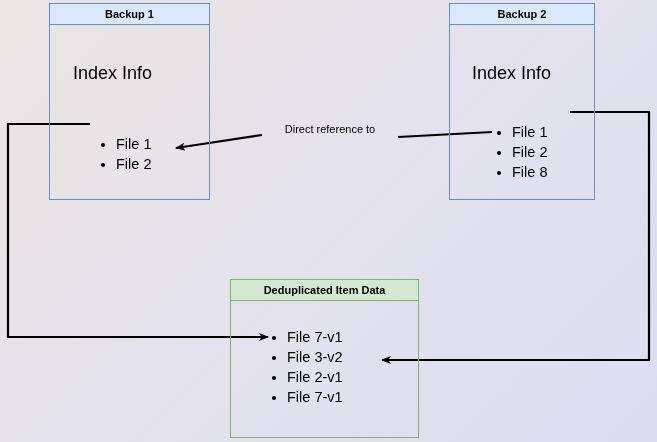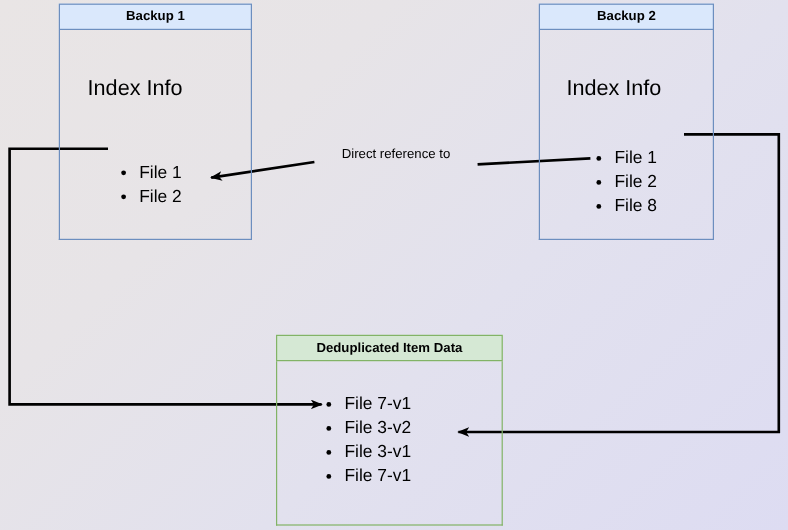--- a/index.html
+++ b/index.html
@@ -145,21 +145,21 @@
   </div>
 
   <div class="box box-green" style="left:230px; top:279px; width:189px; height:159px;">
     <div class="box-header" style="height:22px;">
       <span>Deduplicated Item Data</span>
     </div>
     <div class="box-body">
       <ul class="file-list" style="left:40px; top:26px;">
         <li>File 7-v1</li>
         <li>File 3-v2</li>
-        <li>File 3-v1</li>
+        <li>File 2-v1</li>
         <li>File 7-v1</li>
       </ul>
     </div>
   </div>
 
   <div class="edge-label" style="left:265px; top:121px; width:130px;">
     <div>Direct reference to</div>
   </div>
 
 </div>

